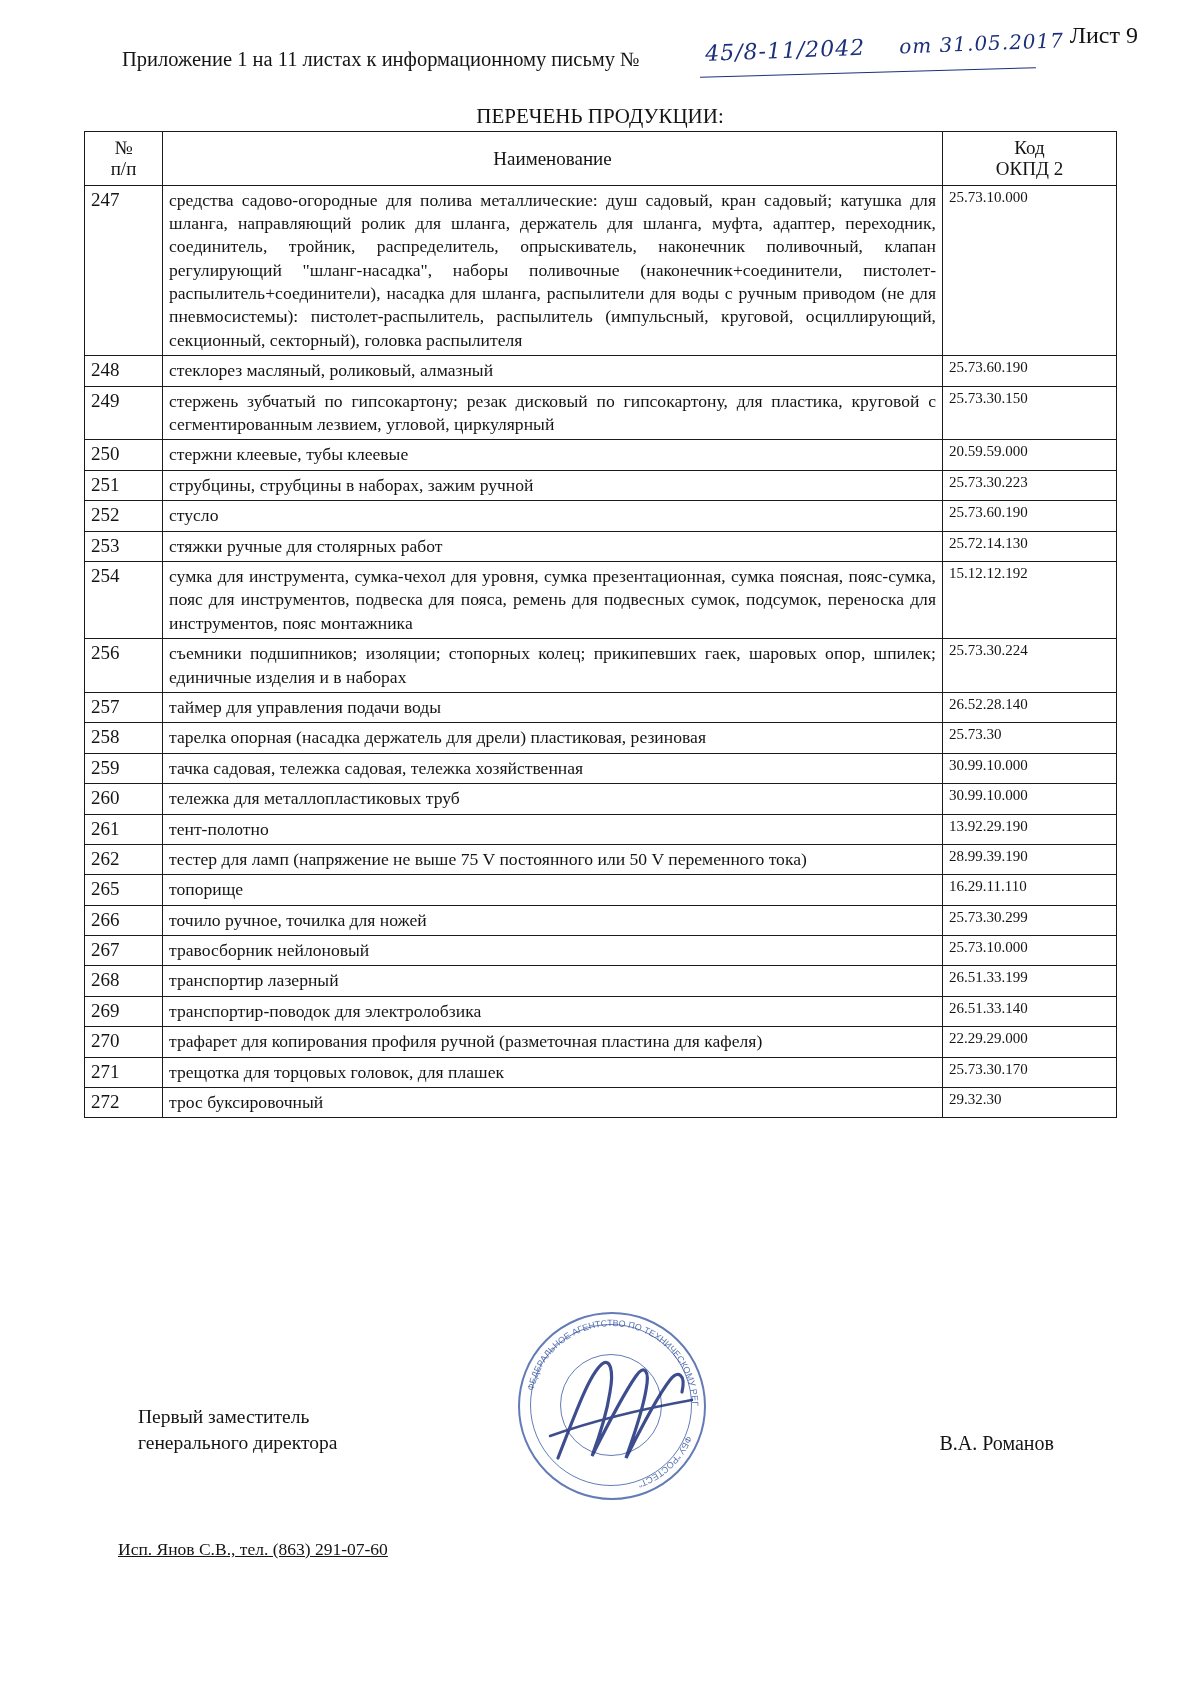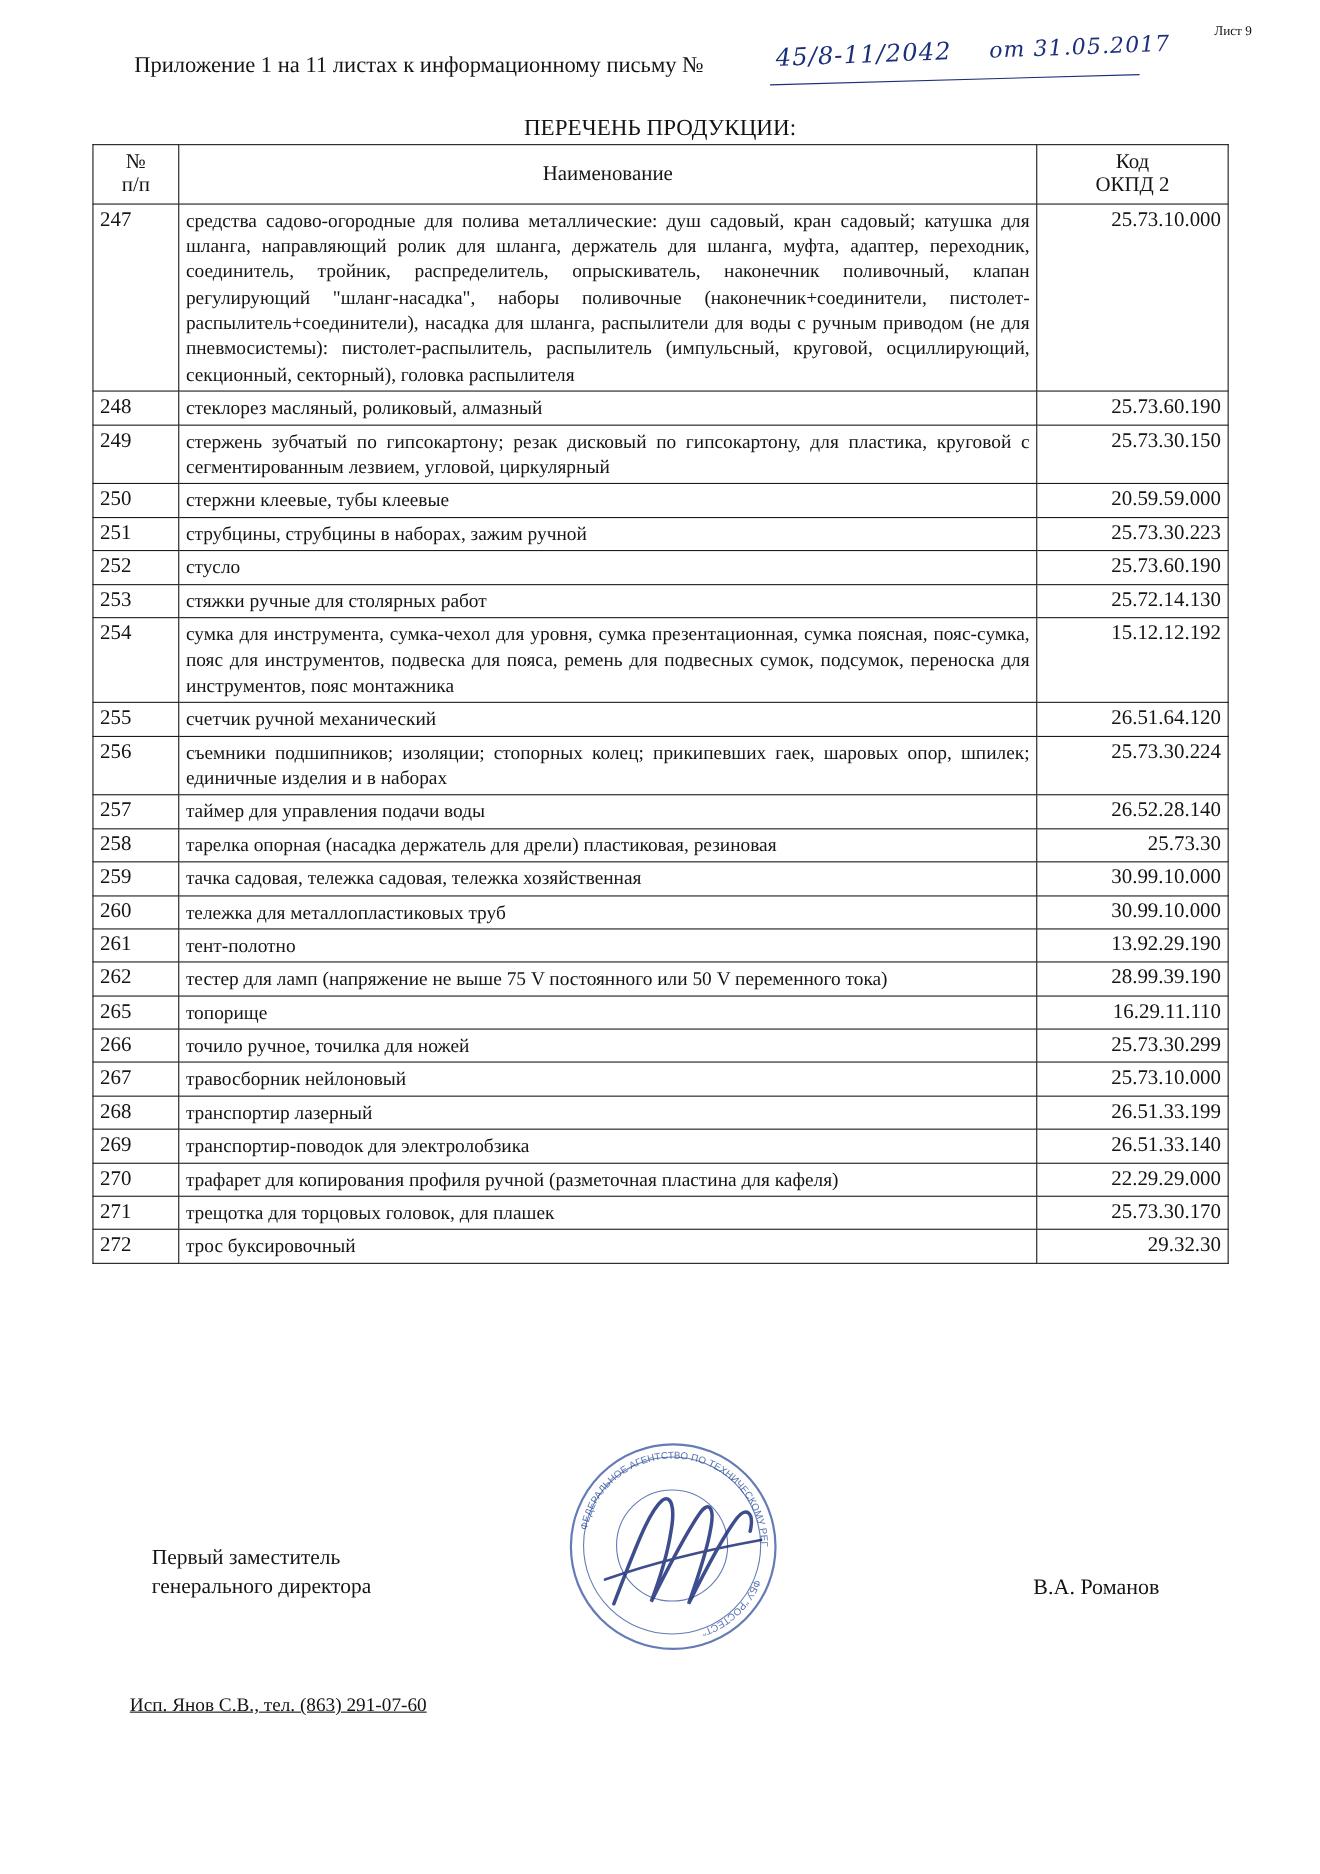--- a/index.html
+++ b/index.html
@@ -22,21 +22,21 @@
     height: 1704px;
     box-sizing: border-box;
     padding: 0;
   }
 
   
   .sheet-no {
     position: absolute;
     right: 62px;
     top: 22px;
-    font-size: 12px;
+    font-size: 24px;
     line-height: 1.15;
     white-space: pre;
     text-align: center;
   }
   .header-line {
     position: absolute;
     left: 122px;
     top: 48px;
     font-size: 20.5px;
     white-space: nowrap;
@@ -117,22 +117,22 @@
   td.name {
     text-align: justify;
     text-align-last: left;
     line-height: 1.33;
     padding-top: 5px;
     padding-left: 8px;
     padding-right: 8px;
     hyphens: none;
   }
   td.code {
-    text-align: right;
-    font-size: 19px;
+    text-align: left;
+    font-size: 15px;
     padding-top: 5px;
   }
 
   
   .sign-block {
     position: absolute;
     left: 122px;
     top: 1404px;
     font-size: 19.5px;
     line-height: 1.35;
@@ -260,25 +260,20 @@
             <td class="num">253</td>
             <td class="name">стяжки ручные для столярных работ</td>
             <td class="code">25.72.14.130</td>
           </tr>
           <tr>
             <td class="num">254</td>
             <td class="name">сумка для инструмента, сумка-чехол для уровня, сумка презентационная, сумка поясная, пояс-сумка, пояс для инструментов, подвеска для пояса, ремень для подвесных сумок, подсумок, переноска для инструментов, пояс монтажника</td>
             <td class="code">15.12.12.192</td>
           </tr>
           <tr>
-            <td class="num">255</td>
-            <td class="name">счетчик ручной механический</td>
-            <td class="code">26.51.64.120</td>
-          </tr>
-          <tr>
             <td class="num">256</td>
             <td class="name">съемники подшипников; изоляции; стопорных колец; прикипевших гаек, шаровых опор, шпилек; единичные изделия и в наборах</td>
             <td class="code">25.73.30.224</td>
           </tr>
           <tr>
             <td class="num">257</td>
             <td class="name">таймер для управления подачи воды</td>
             <td class="code">26.52.28.140</td>
           </tr>
           <tr>

